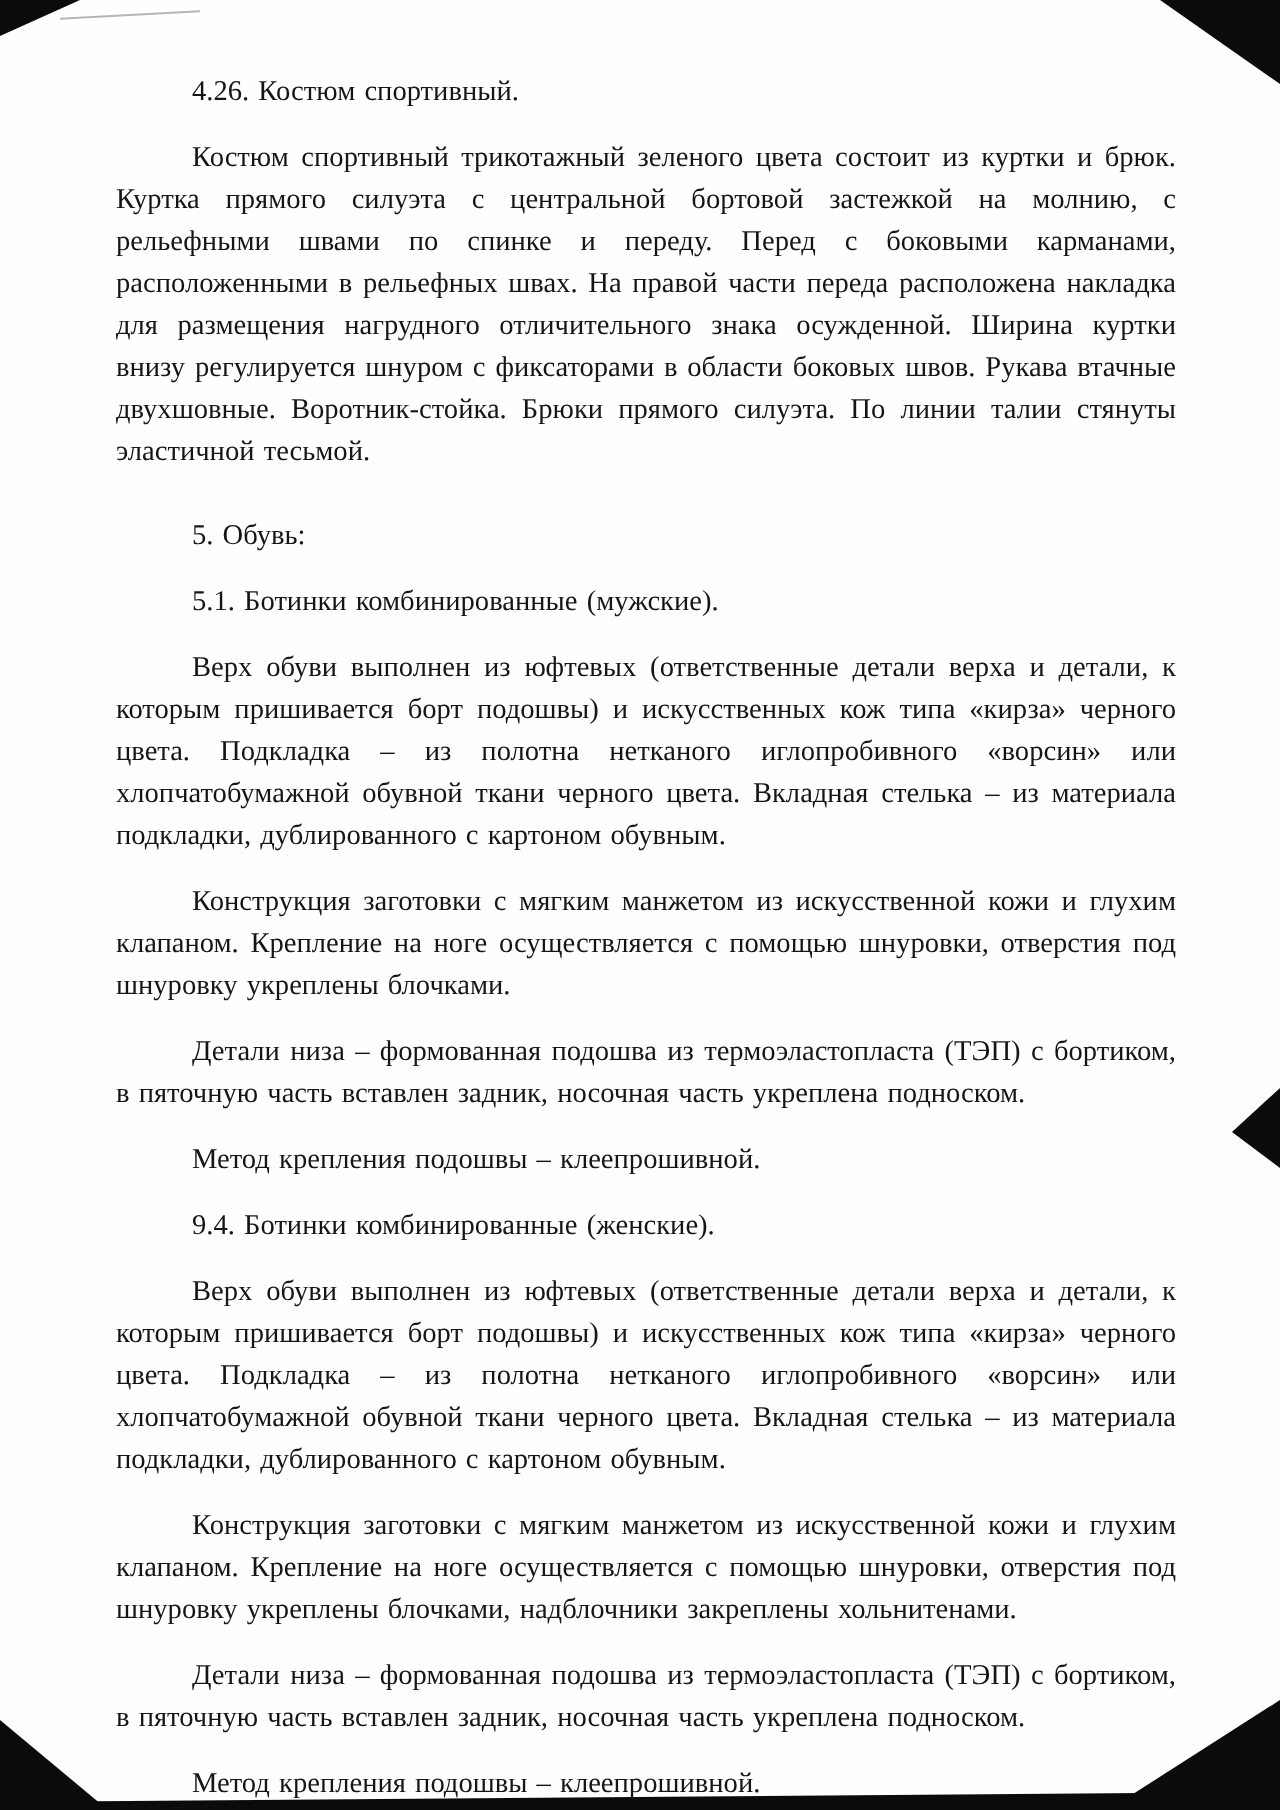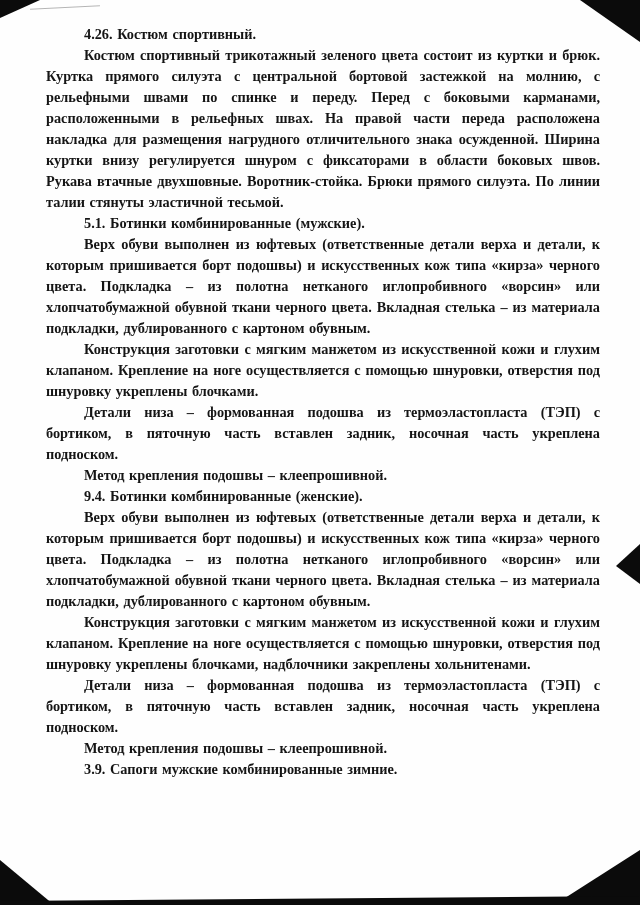--- a/index.html
+++ b/index.html
@@ -26,26 +26,25 @@
     right: 40px;
     top: 24px;
   }
   .pageno {
     text-align: center;
     font-size: 15px;
     line-height: 20px;
     margin: 0 0 12px 0;
   }
   p.para {
-    margin: 0;
+    margin: 12px;
     font-size: 14.3px;
     line-height: 21px;
     text-align: justify;
     word-spacing: 1px;
-    font-weight: bold;
   }
   p.ind { text-indent: 38px; }
   p.gap { margin-top: 21px; }
 
   
   .artifact {
     position: absolute;
     background: #0b0b0b;
   }
   .a-tl {
@@ -82,20 +81,21 @@
 </head>
 <body>
 
 <div class="page">
 
   <div class="content">
 
     <p class="para ind">4.26. Костюм спортивный.</p>
     <p class="para ind">Костюм спортивный трикотажный зеленого цвета состоит из куртки и брюк. Куртка прямого силуэта с центральной бортовой застежкой на молнию, с рельефными швами по спинке и переду. Перед с боковыми карманами, расположенными в рельефных швах. На правой части переда расположена накладка для размещения нагрудного отличительного знака осужденной. Ширина куртки внизу регулируется шнуром с фиксаторами в области боковых швов. Рукава втачные двухшовные. Воротник-стойка. Брюки прямого силуэта. По линии талии стянуты эластичной тесьмой.</p>
 
+    <p class="para ind gap">5. Обувь:</p>
     <p class="para ind">5.1. Ботинки комбинированные (мужские).</p>
     <p class="para ind">Верх обуви выполнен из юфтевых (ответственные детали верха и детали, к которым пришивается борт подошвы) и искусственных кож типа «кирза» черного цвета. Подкладка – из полотна нетканого иглопробивного «ворсин» или хлопчатобумажной обувной ткани черного цвета. Вкладная стелька – из материала подкладки, дублированного с картоном обувным.</p>
     <p class="para ind">Конструкция заготовки с мягким манжетом из искусственной кожи и глухим клапаном. Крепление на ноге осуществляется с помощью шнуровки, отверстия под шнуровку укреплены блочками.</p>
     <p class="para ind">Детали низа – формованная подошва из термоэластопласта (ТЭП) с бортиком, в пяточную часть вставлен задник, носочная часть укреплена подноском.</p>
     <p class="para ind">Метод крепления подошвы – клеепрошивной.</p>
 
     <p class="para ind">9.4. Ботинки комбинированные (женские).</p>
     <p class="para ind">Верх обуви выполнен из юфтевых (ответственные детали верха и детали, к которым пришивается борт подошвы) и искусственных кож типа «кирза» черного цвета. Подкладка – из полотна нетканого иглопробивного «ворсин» или хлопчатобумажной обувной ткани черного цвета. Вкладная стелька – из материала подкладки, дублированного с картоном обувным.</p>
     <p class="para ind">Конструкция заготовки с мягким манжетом из искусственной кожи и глухим клапаном. Крепление на ноге осуществляется с помощью шнуровки, отверстия под шнуровку укреплены блочками, надблочники закреплены хольнитенами.</p>
     <p class="para ind">Детали низа – формованная подошва из термоэластопласта (ТЭП) с бортиком, в пяточную часть вставлен задник, носочная часть укреплена подноском.</p>

